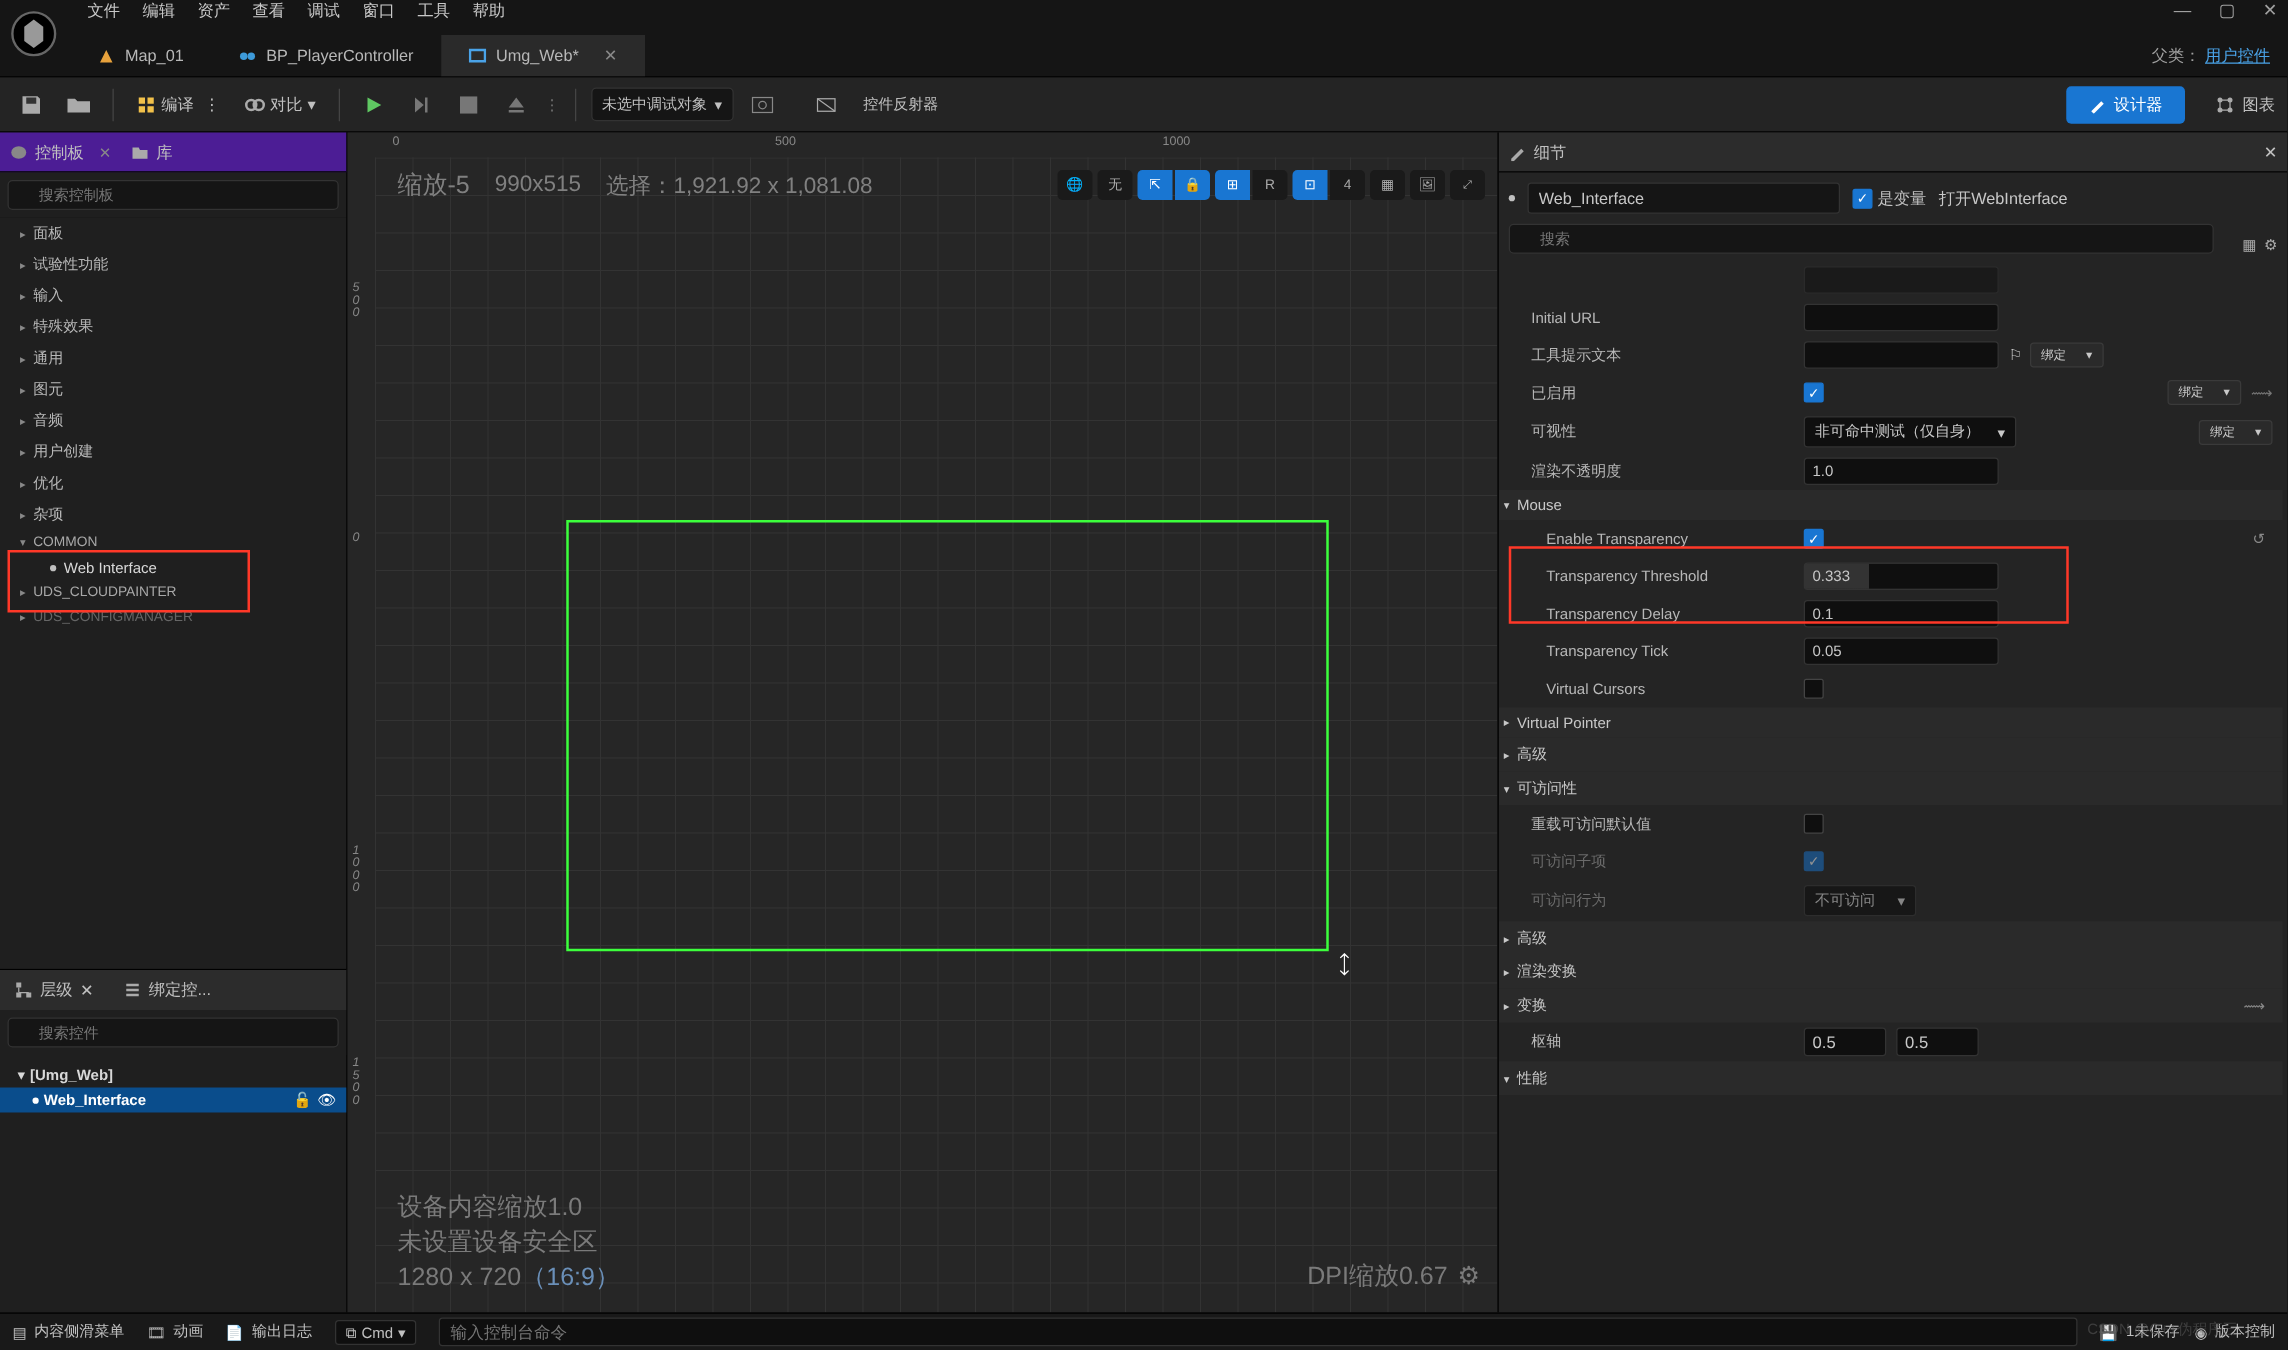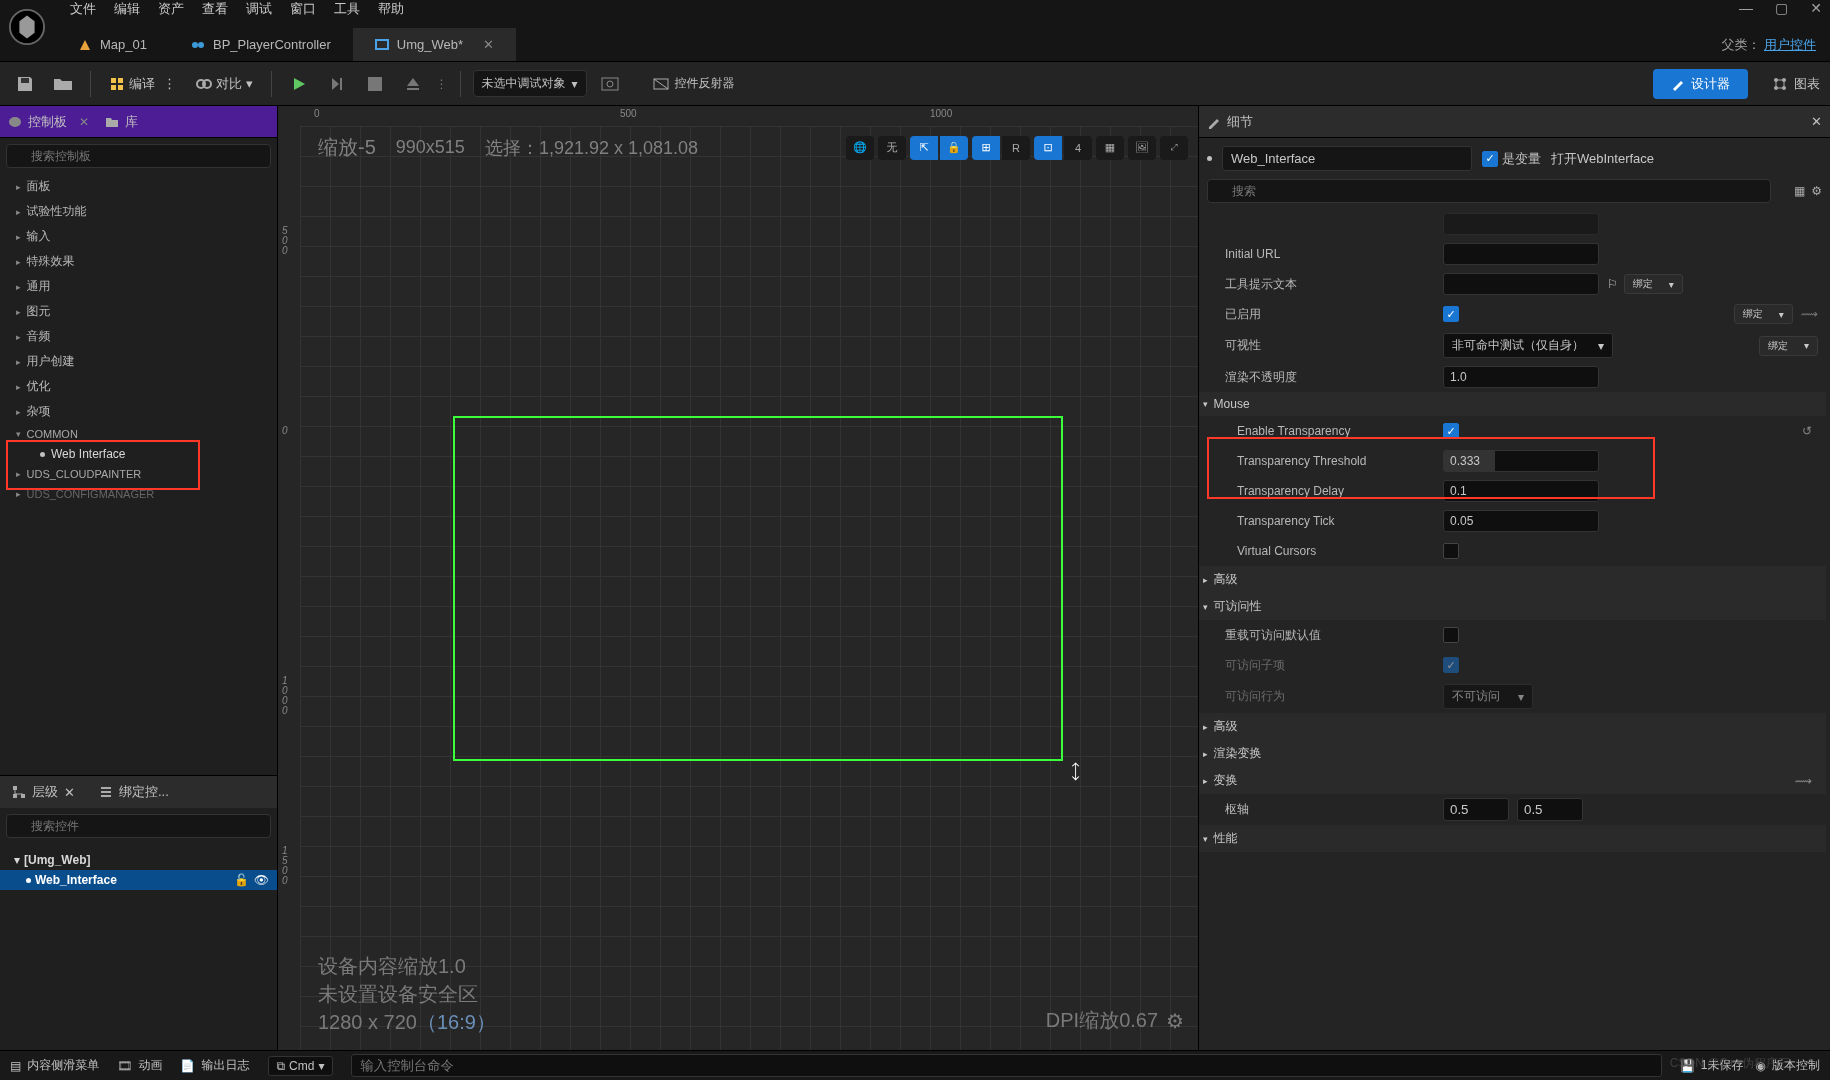--- a/index.html
+++ b/index.html
@@ -23,21 +23,21 @@
 .parentcls a { color: #4aa3e8; text-decoration: underline; cursor: pointer; }
 
 
 .toolbar { height: 44px; background: #242424; border-bottom: 1px solid #000; display: flex; align-items: center; padding: 0 10px; gap: 8px; }
 .tb-btn { width: 30px; height: 30px; display: flex; align-items: center; justify-content: center; color: #c0c0c0; border-radius: 4px; }
 .tb-btn.green svg { fill: #5fc862; }
 .tb-sep { width: 1px; height: 26px; background: #444; margin: 0 4px; }
 .compile-btn { display: flex; align-items: center; gap: 4px; padding: 0 6px; }
 .compile-btn span { font-size: 13px; }
 .dbg-select { background: #151515; border: 1px solid #333; border-radius: 4px; padding: 4px 8px; font-size: 12px; color: #c0c0c0; display: flex; align-items: center; gap: 6px; }
-.reflector { display: flex; align-items: center; gap: 6px; margin-left: 20px; }
+.reflector { display: flex; align-items: center; gap: 22px; margin-left: 20px; }
 .designer-btn { margin-left: auto; background: #1976d2; color: #fff; padding: 6px 18px; border-radius: 4px; font-size: 13px; display: flex; align-items: center; gap: 6px; }
 .graph-btn { display: flex; align-items: center; gap: 6px; margin-left: 16px; font-size: 13px; }
 
 
 .main { display: flex; height: calc(100% - 28px - 34px - 44px - 30px); }
 
 
 .leftcol { width: 278px; display: flex; flex-direction: column; border-right: 1px solid #000; }
 .panel-hdr { height: 32px; background: #4c1d95; display: flex; align-items: center; padding: 0 8px; gap: 6px; font-size: 13px; border-bottom: 1px solid #000; }
 .panel-hdr .close-x { margin-left: 6px; color: #888; font-size: 12px; }
@@ -86,21 +86,21 @@
 .canvas-footer .ratio { color: #6a8fb8; }
 .dpi-label { position: absolute; bottom: 16px; right: 14px; font-size: 20px; color: #7a7a7a; display: flex; align-items: center; gap: 8px; }
 
 
 .details { width: 632px; border-left: 1px solid #000; background: #242424; display: flex; flex-direction: column; overflow: hidden; position: relative; }
 .det-hdr { height: 32px; background: #2c2c2c; display: flex; align-items: center; padding: 0 8px; gap: 6px; font-size: 13px; border-bottom: 1px solid #000; }
 .det-name-row { padding: 8px; display: flex; align-items: center; gap: 10px; }
 .det-name-in { background: #151515; border: 1px solid #333; border-radius: 3px; padding: 4px 8px; color: #c8c8c8; font-size: 13px; flex: 0 0 250px; }
 .isvar { display: flex; align-items: center; gap: 4px; font-size: 13px; }
 .openlink { font-size: 13px; color: #c8c8c8; }
-.det-search { padding: 0 8px 6px 8px; display: flex; align-items: center; gap: 23px; }
+.det-search { padding: 0 8px 6px 8px; display: flex; align-items: flex-end; gap: 23px; }
 .det-search .search-wrap { flex: 1; }
 .det-icons { display: flex; gap: 6px; color: #aaa; }
 .det-body { flex: 1; overflow-y: auto; padding-right: 4px; }
 .prop-row { display: flex; align-items: center; padding: 4px 8px; min-height: 30px; font-size: 12px; gap: 8px; }
 .prop-label { flex: 0 0 228px; padding-left: 18px; color: #b8b8b8; }
 .prop-label.dim { color: #6a6a6a; }
 .prop-val { flex: 0 0 156px; }
 .prop-val input { width: 100%; background: #0f0f0f; border: 1px solid #333; border-radius: 3px; padding: 3px 6px; color: #c8c8c8; font-size: 12px; }
 .prop-extra { flex: 1; display: flex; align-items: center; gap: 6px; justify-content: flex-start; }
 .chk { width: 16px; height: 16px; background: #0f0f0f; border: 1px solid #444; border-radius: 2px; display: inline-flex; align-items: center; justify-content: center; }
@@ -514,20 +514,23 @@
       </div>
       <div class="prop-row">
         <span class="prop-label" style="padding-left:30px;">Transparency Tick</span>
         <span class="prop-val"><input value="0.05" style=""></span>
       </div>
       <div class="prop-row">
         <span class="prop-label" style="padding-left:30px;">Virtual Cursors</span>
         <span class="chk"></span>
       </div>
       <div class="cat-hdr closed">
+          <span>Virtual Pointer</span>
+        </div>
+      <div class="cat-hdr closed">
           <span>高级</span>
         </div>
       <div class="cat-hdr">
           <span>可访问性</span>
         </div>
       <div class="prop-row">
         <span class="prop-label">重载可访问默认值</span>
         <span class="chk"></span>
       </div>
       <div class="prop-row">

